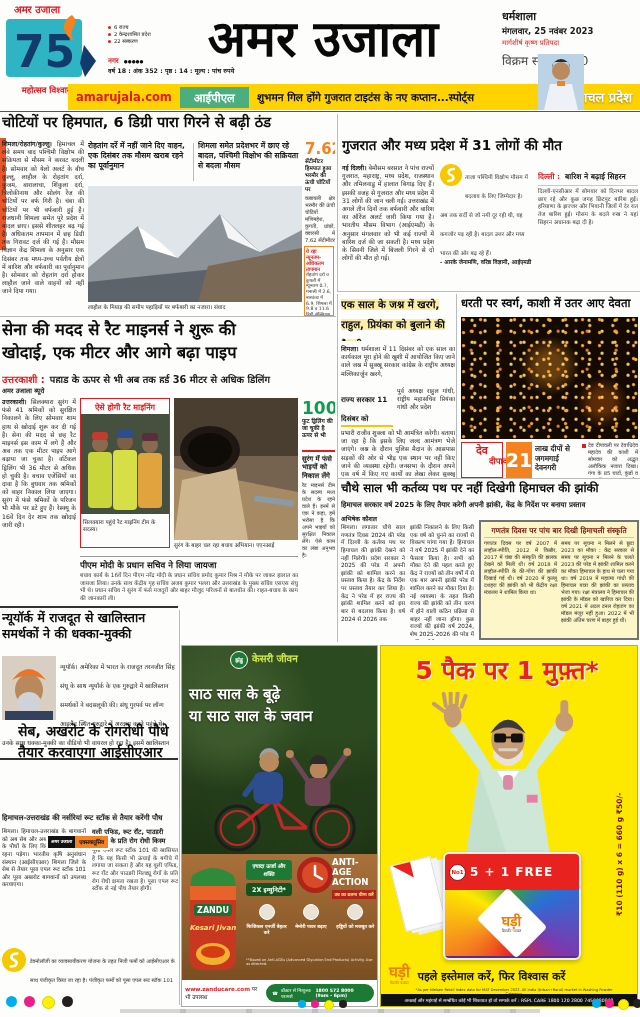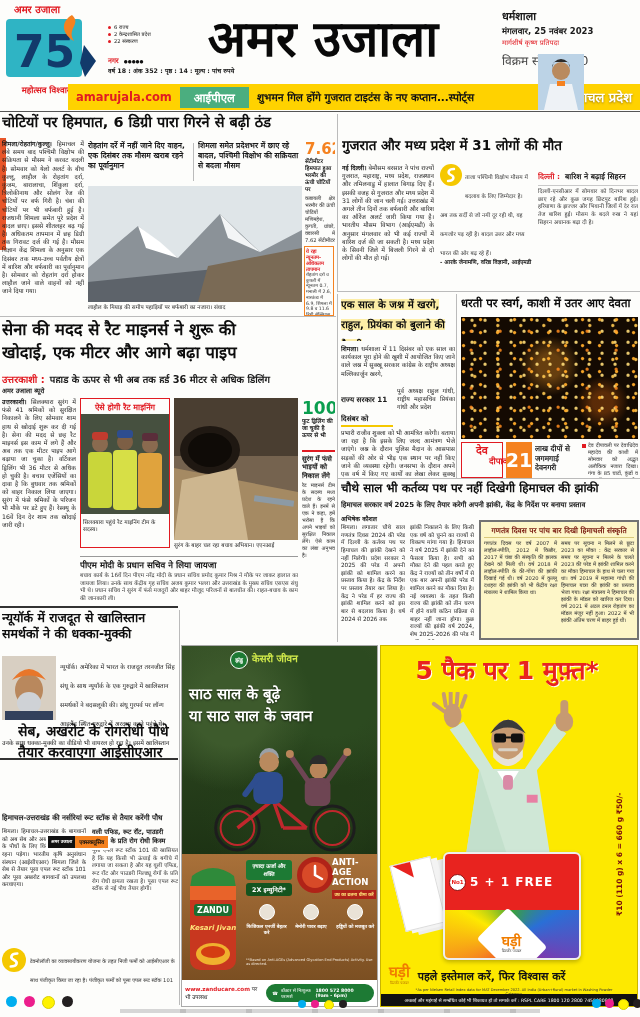--- a/index.html
+++ b/index.html
@@ -402,21 +402,21 @@
         <rect x="86" y="45" width="7" height="2" fill="#111"></rect>
         <path d="M74 58 Q89 78 104 58 L104 66 Q89 84 74 66 Z" fill="#e8e3da"></path>
         <rect x="79" y="57" width="20" height="3" rx="1.5" fill="#d9d2c6"></rect>
       </svg>
     </div>
     <div class="abs b" style="left:234px;top:60px;width:14px;height:210px;writing-mode:vertical-rl;transform:rotate(180deg);font-size:7.5px;color:#7a0c0c;">₹10 (110 g) x 6 = 660 g ₹50/-</div>
     <div class="abs" style="left:16px;top:214px;width:40px;height:66px;background:#fff;border:1px solid #ddd;transform:rotate(-14deg);box-shadow:6px 3px 0 #f3f3f3,12px 6px 0 #ececec;">
       <div style="width:0;height:0;border-left:18px solid transparent;border-top:16px solid #e8231f;margin-left:2px;"></div>
     </div>
     <div class="abs" style="left:62px;top:206px;width:134px;height:104px;background:#fff;border-radius:6px;border:2px solid #eee;box-shadow:0 2px 4px rgba(0,0,0,.25);overflow:hidden;">
-      <div style="background:#e8231f;height:20px;display:flex;align-items:center;gap:4px;padding:18px 4px;">
+      <div style="background:#e8231f;height:20px;display:flex;align-items:center;gap:4px;padding:8px 4px;">
         <span class="b" style="background:#fff;color:#e8231f;border:1.5px solid #8c0f0f;border-radius:50%;width:15px;height:15px;font-size:5.5px;display:inline-flex;align-items:center;justify-content:center;flex:none;">No1</span>
         <span class="b" style="color:#fff;font-size:12px;letter-spacing:1px;">5 + 1 FREE</span>
       </div>
       <div style="height:66px;background:conic-gradient(from 180deg at 50% 45%, #e8231f, #f58220, #fde900, #3aa13a, #2a6fd6, #7a3ab0, #e8231f);display:flex;align-items:center;justify-content:center;">
         <div style="background:#fff;width:56px;height:44px;transform:rotate(45deg);display:flex;align-items:center;justify-content:center;border-radius:4px;">
           <div style="transform:rotate(-45deg);text-align:center;">
             <div class="b" style="color:#f07d00;font-size:14px;line-height:1;">घड़ी</div>
             <div style="color:#444;font-size:3.8px;">डिटर्जेंट पाउडर</div>
           </div>
         </div>

